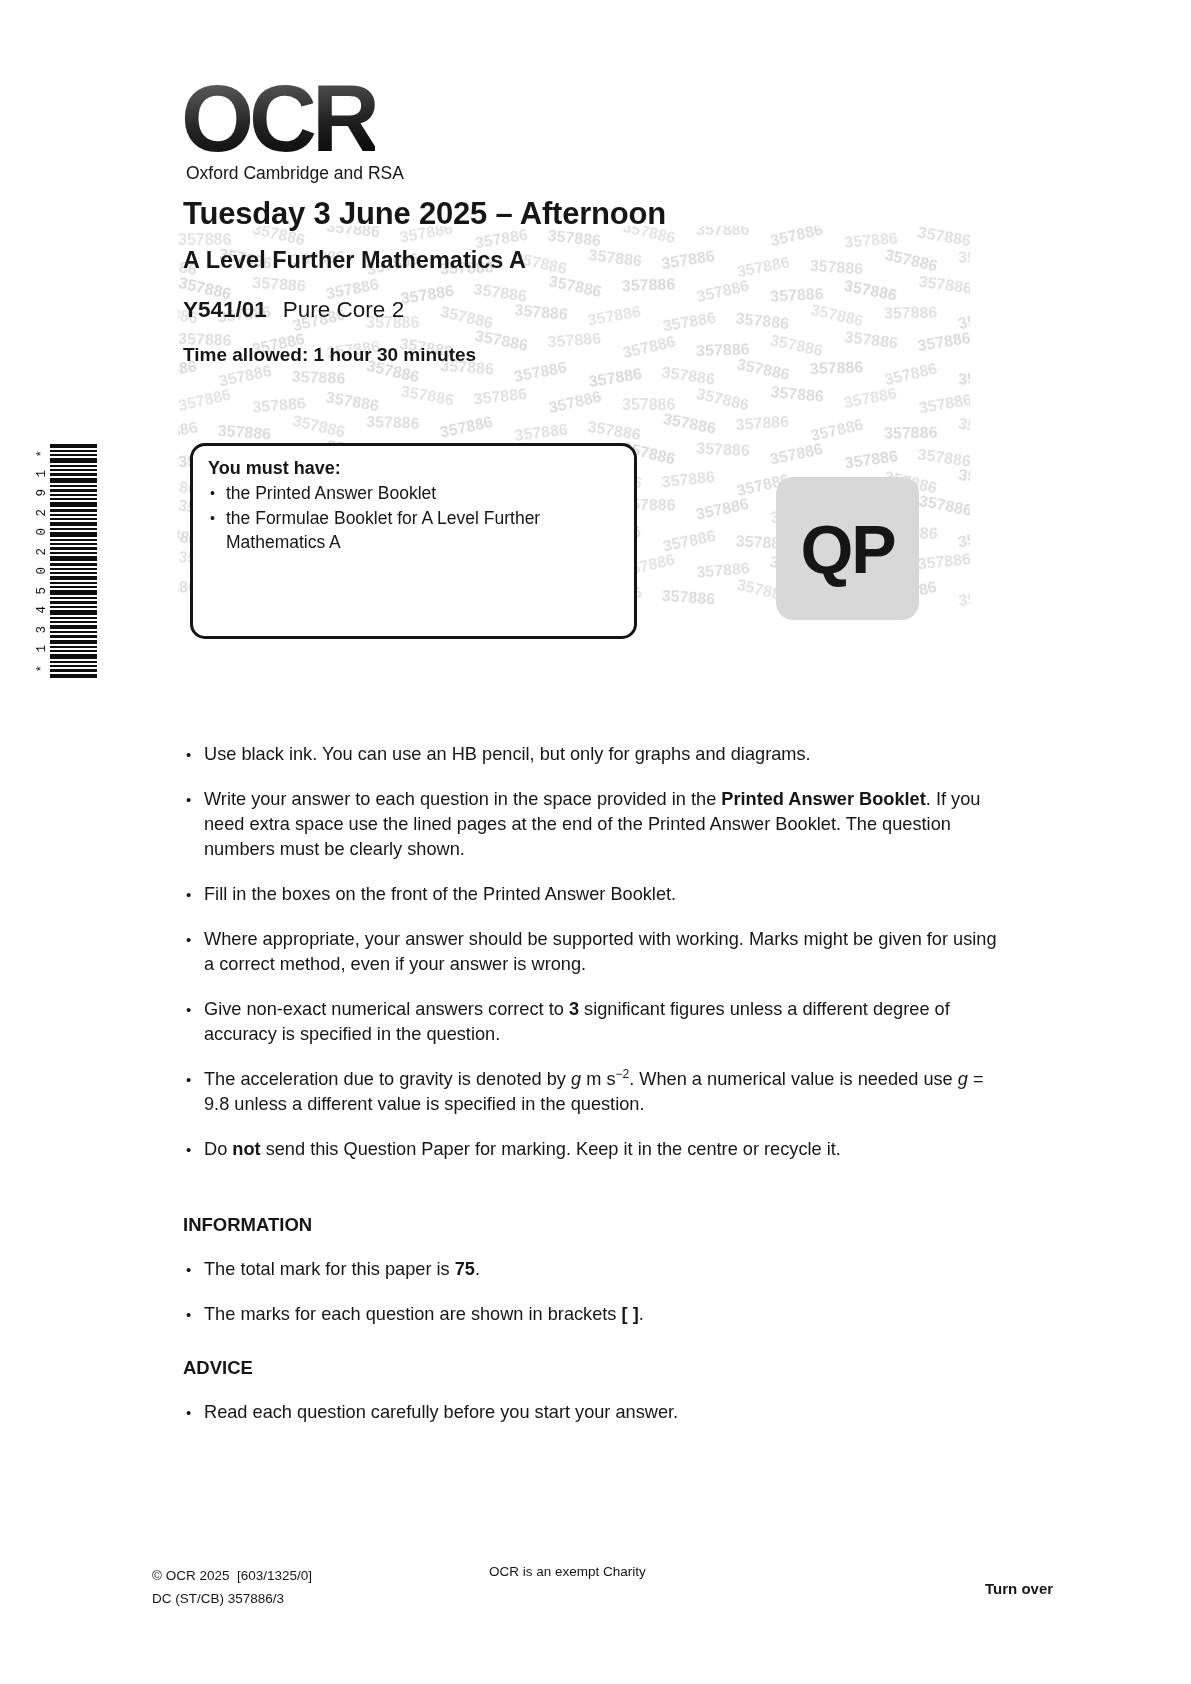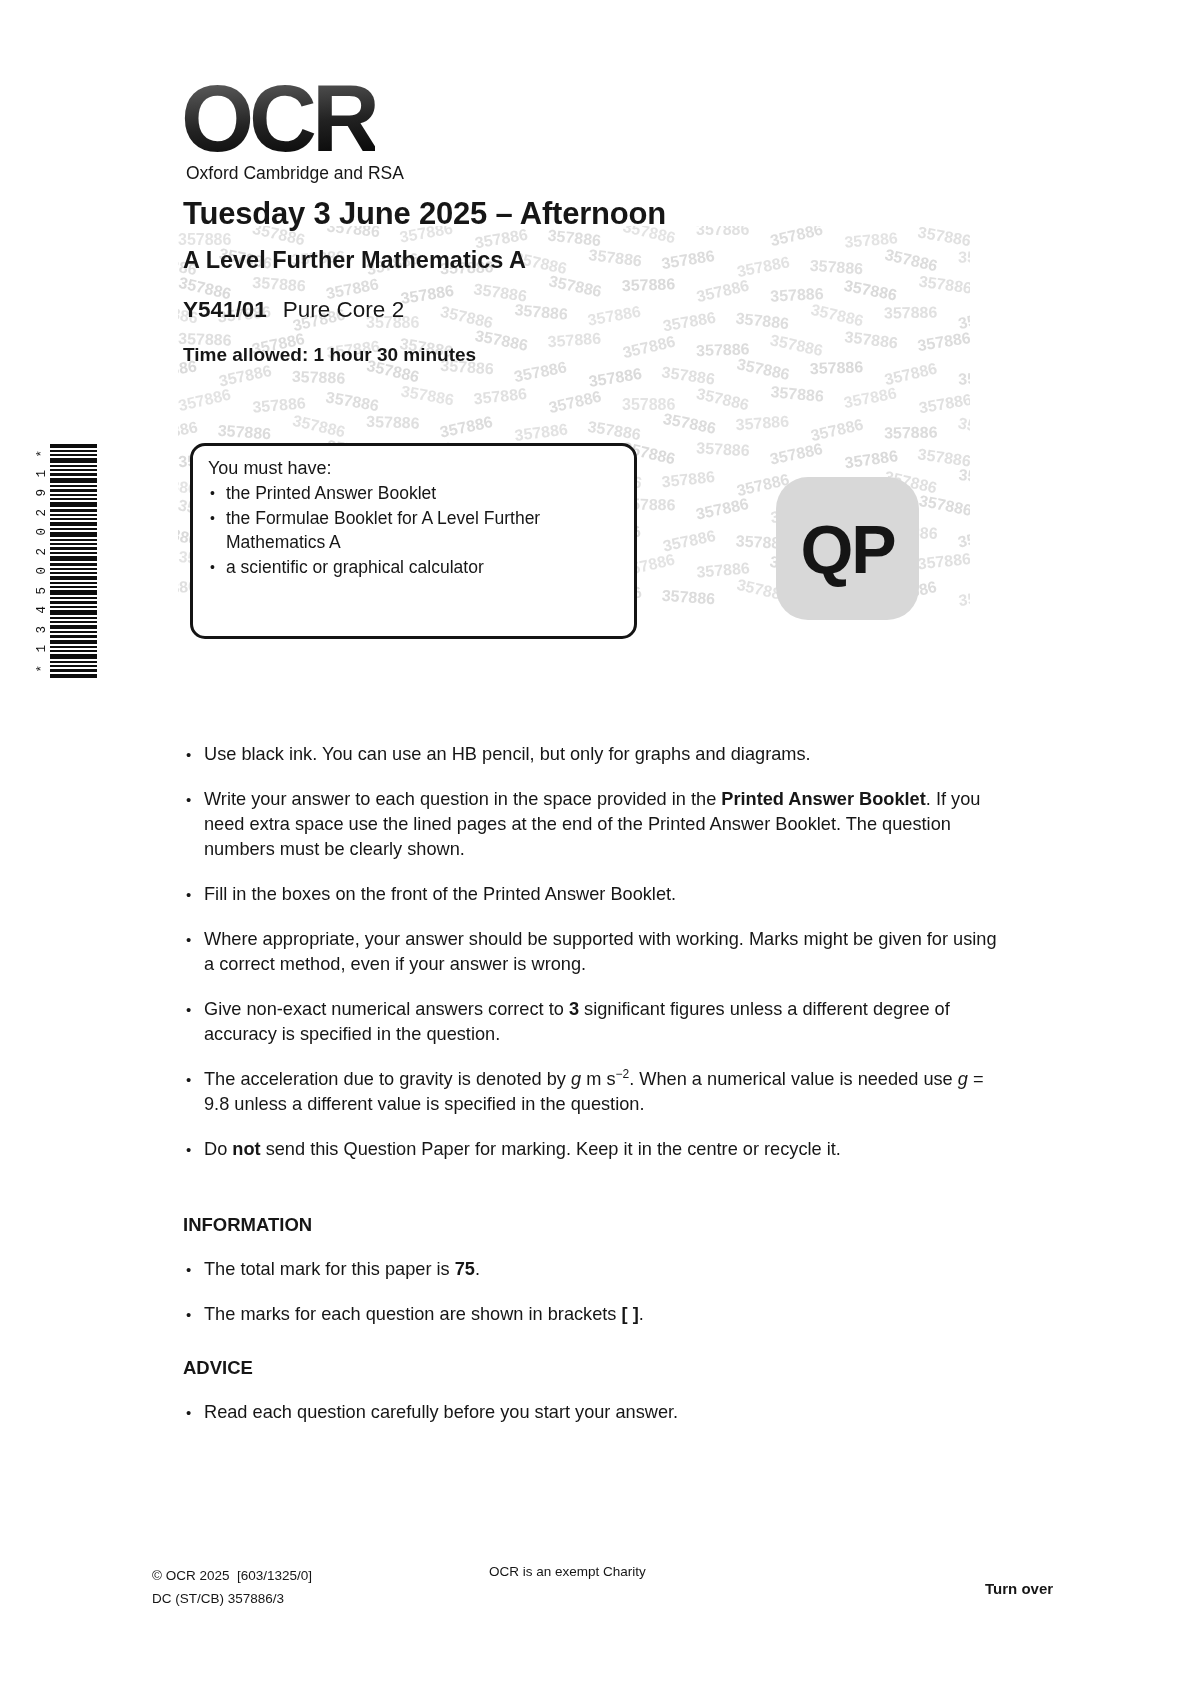--- a/index.html
+++ b/index.html
@@ -32,28 +32,28 @@
   .barcode{position:absolute;left:34px;top:444px;width:64px;height:234px;z-index:1;}
   .bc-chars{position:absolute;left:0;top:0;width:16px;height:100%;}
   .bc-char{height:19.5px;width:16px;display:flex;align-items:center;justify-content:center;
            transform:rotate(-90deg);font-family:"Liberation Mono",monospace;font-size:12.5px;color:#111;}
   .bc-bars{position:absolute;left:16px;top:0;width:47px;height:100%;}
   .bc-bar{position:absolute;left:0;width:100%;background:#0d0d0d;}
 
   
   .must-box{position:absolute;left:190px;top:443px;width:447px;height:196px;box-sizing:border-box;
             border:3px solid #141414;border-radius:15px;background:#fff;z-index:2;padding:10px 18px 0 15px;}
-  .must-title{font-size:18px;font-weight:normal;line-height:25px;}
+  .must-title{font-size:18px;font-weight:bold;line-height:25px;}
   .must-list{list-style:none;margin:0;padding:0;width:372px;}
   .must-list li{position:relative;padding-left:18px;font-size:17.5px;line-height:24.5px;}
   .must-list li::before{content:"•";position:absolute;left:2px;top:0;font-size:14px;}
 
   
   .qp-badge{position:absolute;left:776px;top:477px;width:143px;height:143px;background:#d8d8d8;
-            border-radius:32px;display:flex;align-items:center;justify-content:center;z-index:2;}
+            border-radius:17px;display:flex;align-items:center;justify-content:center;z-index:2;}
   .qp-badge span{font-size:68px;font-weight:800;letter-spacing:-2px;color:#151515;}
 
   
   .sections{position:absolute;left:183px;top:722px;width:828px;z-index:1;font-size:18.2px;line-height:25px;}
   .sections h2{margin:0;font-size:18.5px;font-weight:bold;line-height:25px;}
   .sections section.gap-lg{margin-top:50px;}
   .sections section.gap-md{margin-top:28px;}
   .bullets{list-style:none;margin:0;padding:0;}
   .bullets li{position:relative;padding-left:21px;margin-top:20px;}
   .bullets li::before{content:"•";position:absolute;left:3px;top:0;font-size:15px;}
@@ -162,21 +162,20 @@
         <div class="bc-bar" style="top: 225px; height: 3px;"></div>
         <div class="bc-bar" style="top: 230px; height: 4px;"></div>
       </div>
   </div>
 
   <div class="must-box">
     <div class="must-title">You must have:</div>
     <ul class="must-list">
         <li>the Printed Answer Booklet</li>
         <li>the Formulae Booklet for A Level Further Mathematics A</li>
-        <li>a scientific or graphical calculator</li>
       </ul>
   </div>
 
   <div class="qp-badge">
     <span>QP</span>
   </div>
 
   <main class="sections">
       <section>
         <ul class="bullets">

